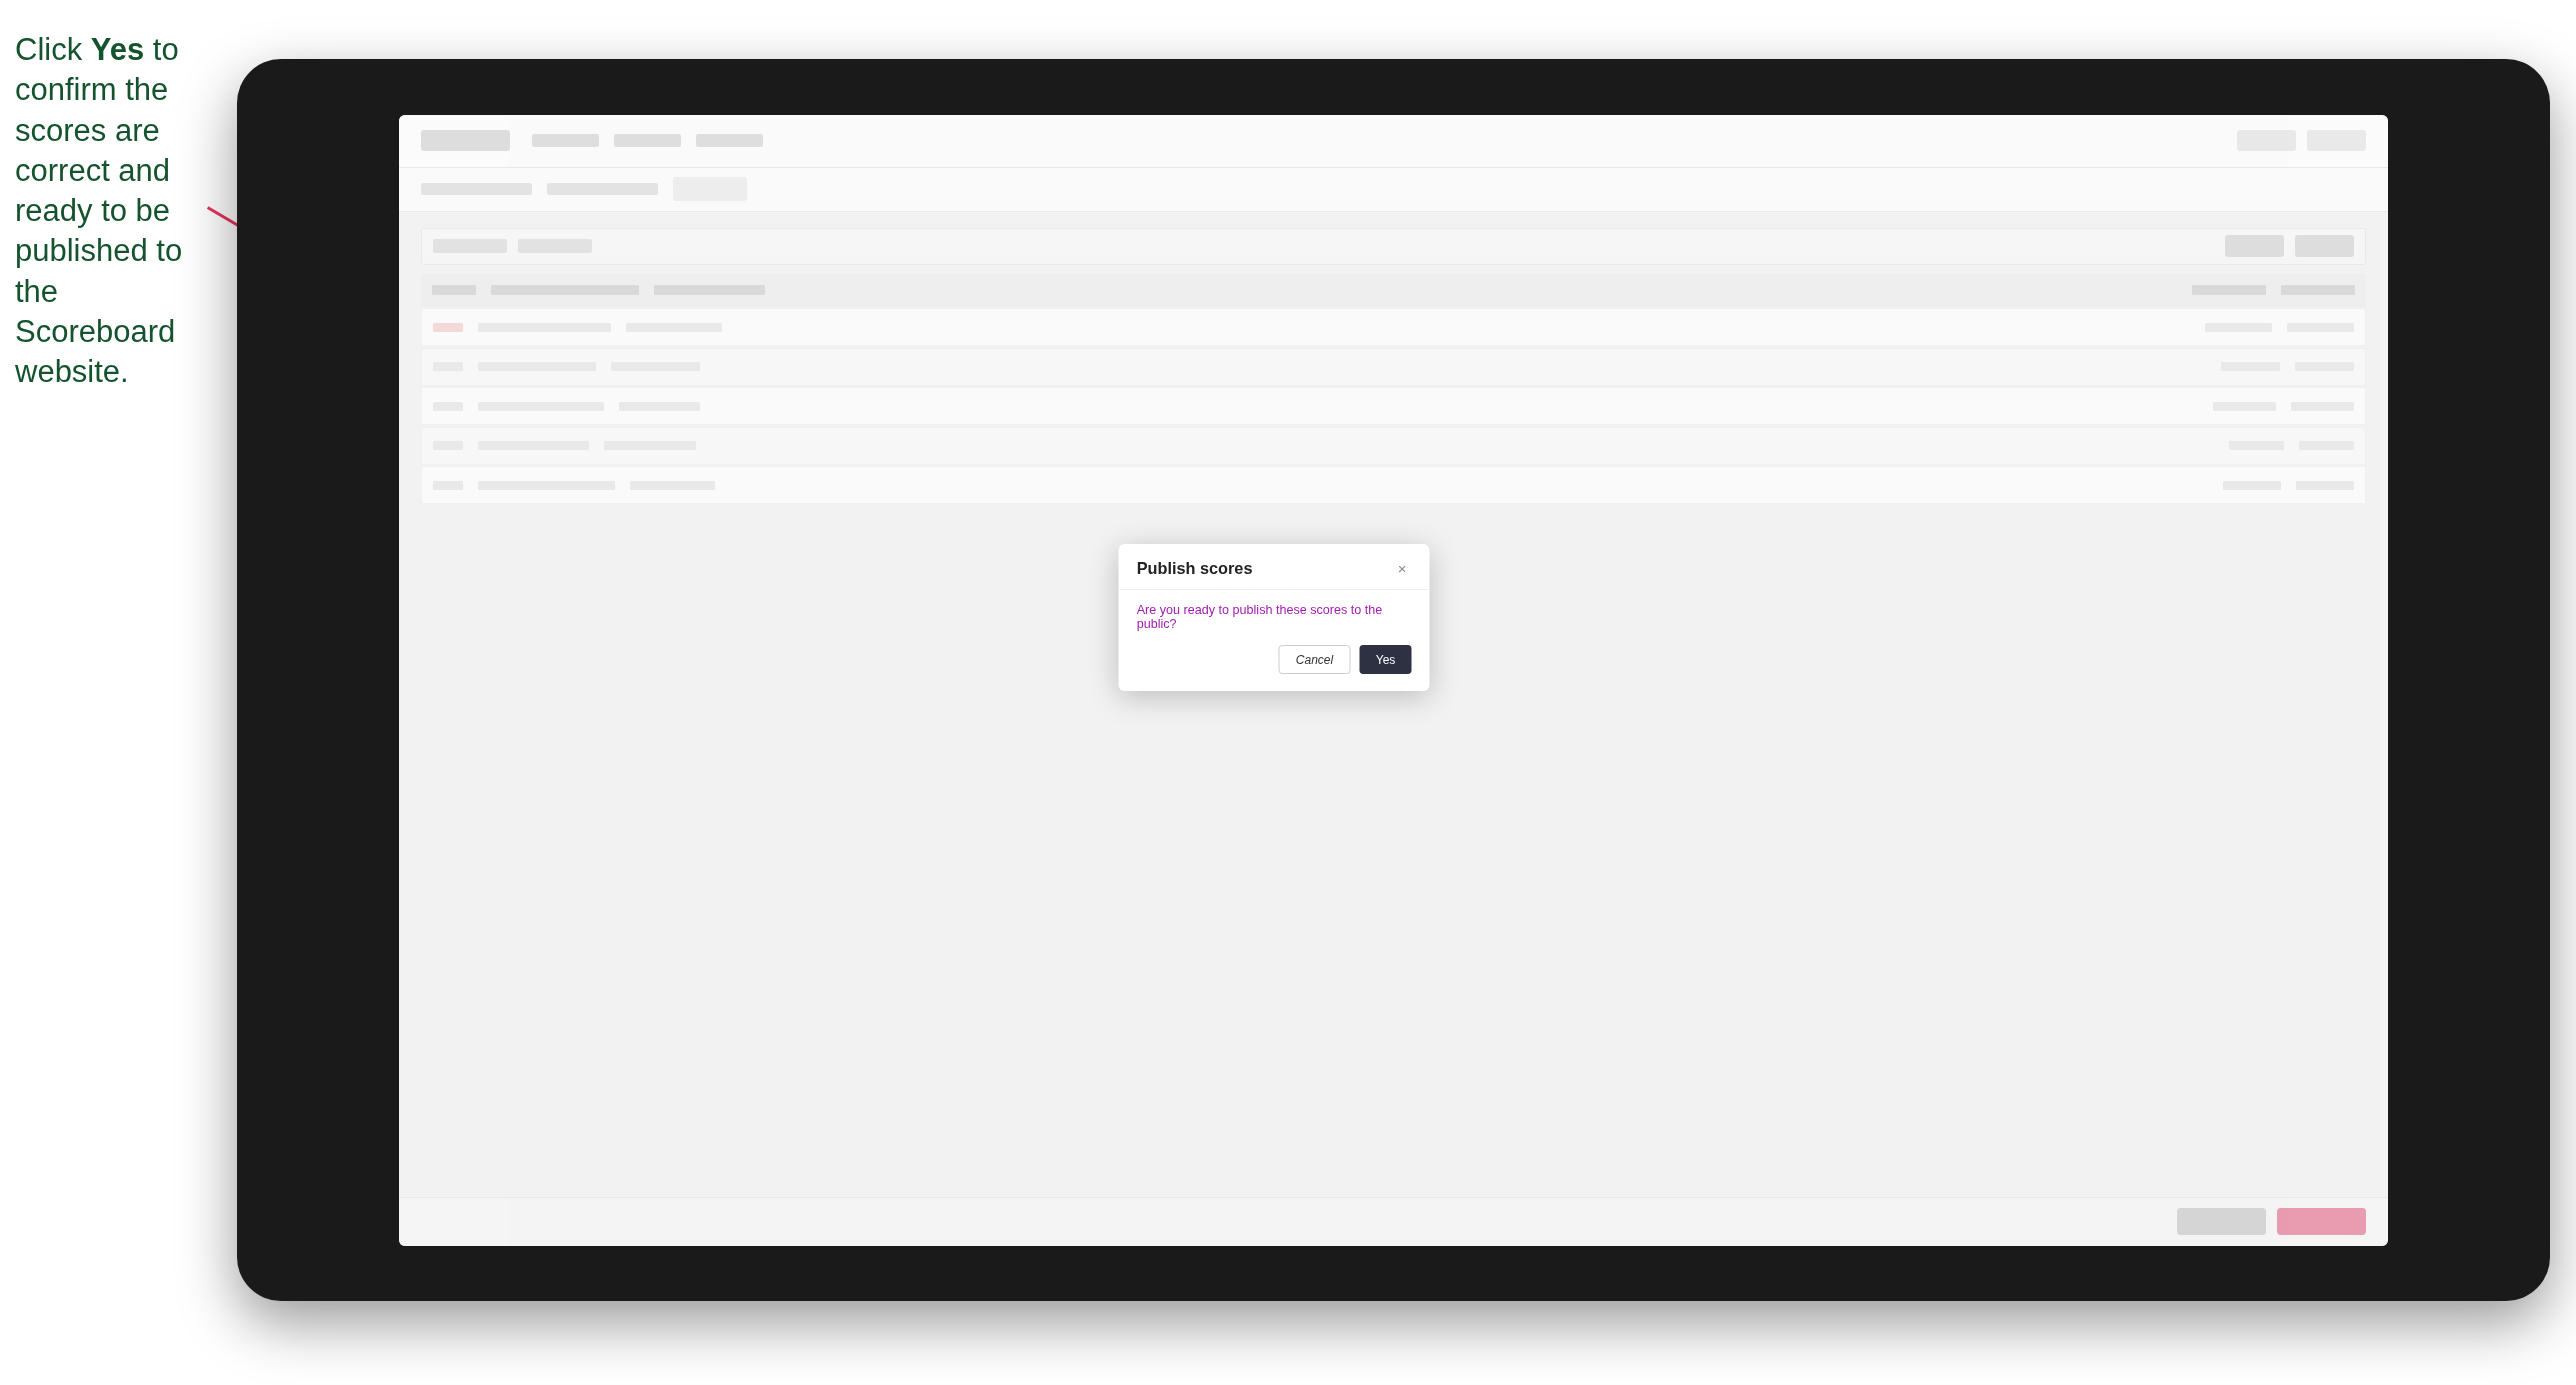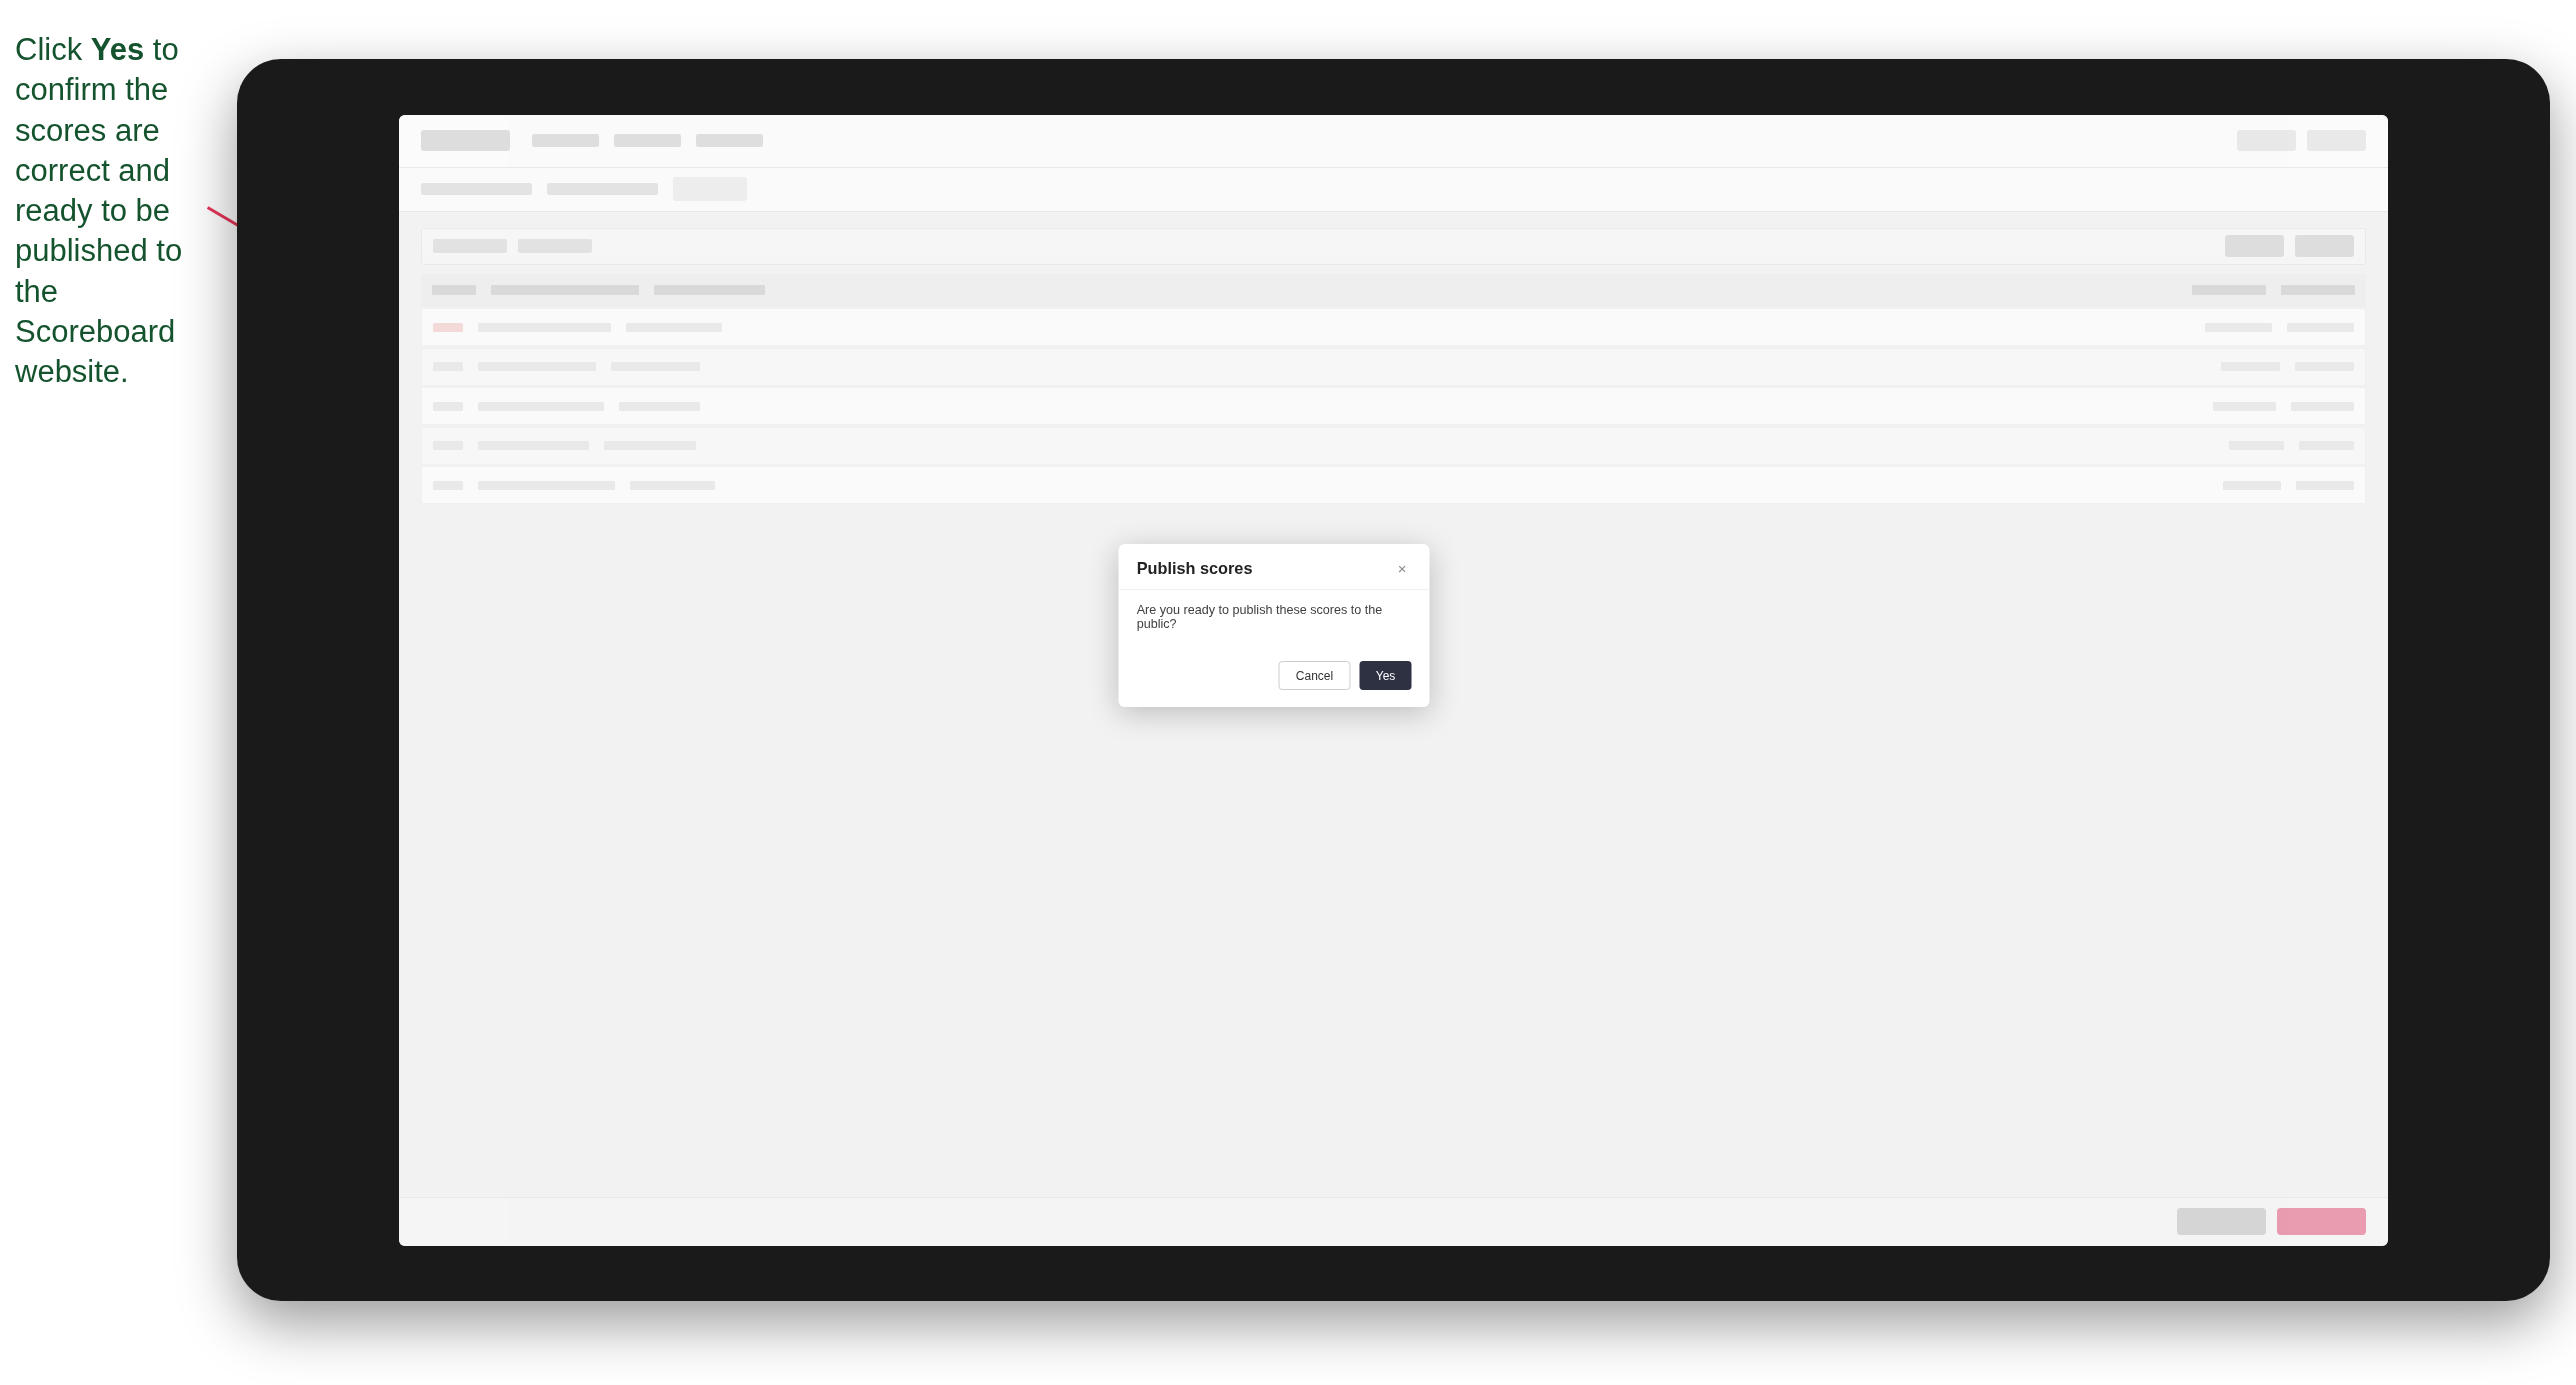--- a/index.html
+++ b/index.html
@@ -283,38 +283,39 @@
       font-size: 15px;
       border-radius: 3px;
     }
 
     .dialog-body {
       padding: 13.3px 18px 16.3px;
     }
 
     .dialog-message {
       font-size: 12.6px;
-      color: #404040;
-      margin-bottom: 30px;
+      color: #a21caf;
+      margin-bottom: 14px;
     }
 
     .dialog-actions {
       display: flex;
       justify-content: flex-end;
       gap: 9px;
     }
 
     .btn-cancel {
       padding: 6.7px 16.3px;
       background: #fff;
       border: 0.7px solid #ccc;
       border-radius: 3.7px;
       font-size: 12px;
       color: #333;
       cursor: pointer;
+      font-style: italic;
     }
 
     .btn-yes {
       padding: 6.7px 16.3px;
       background: #2d3142;
       border: none;
       border-radius: 3.7px;
       font-size: 12px;
       color: #fff;
       cursor: pointer;

